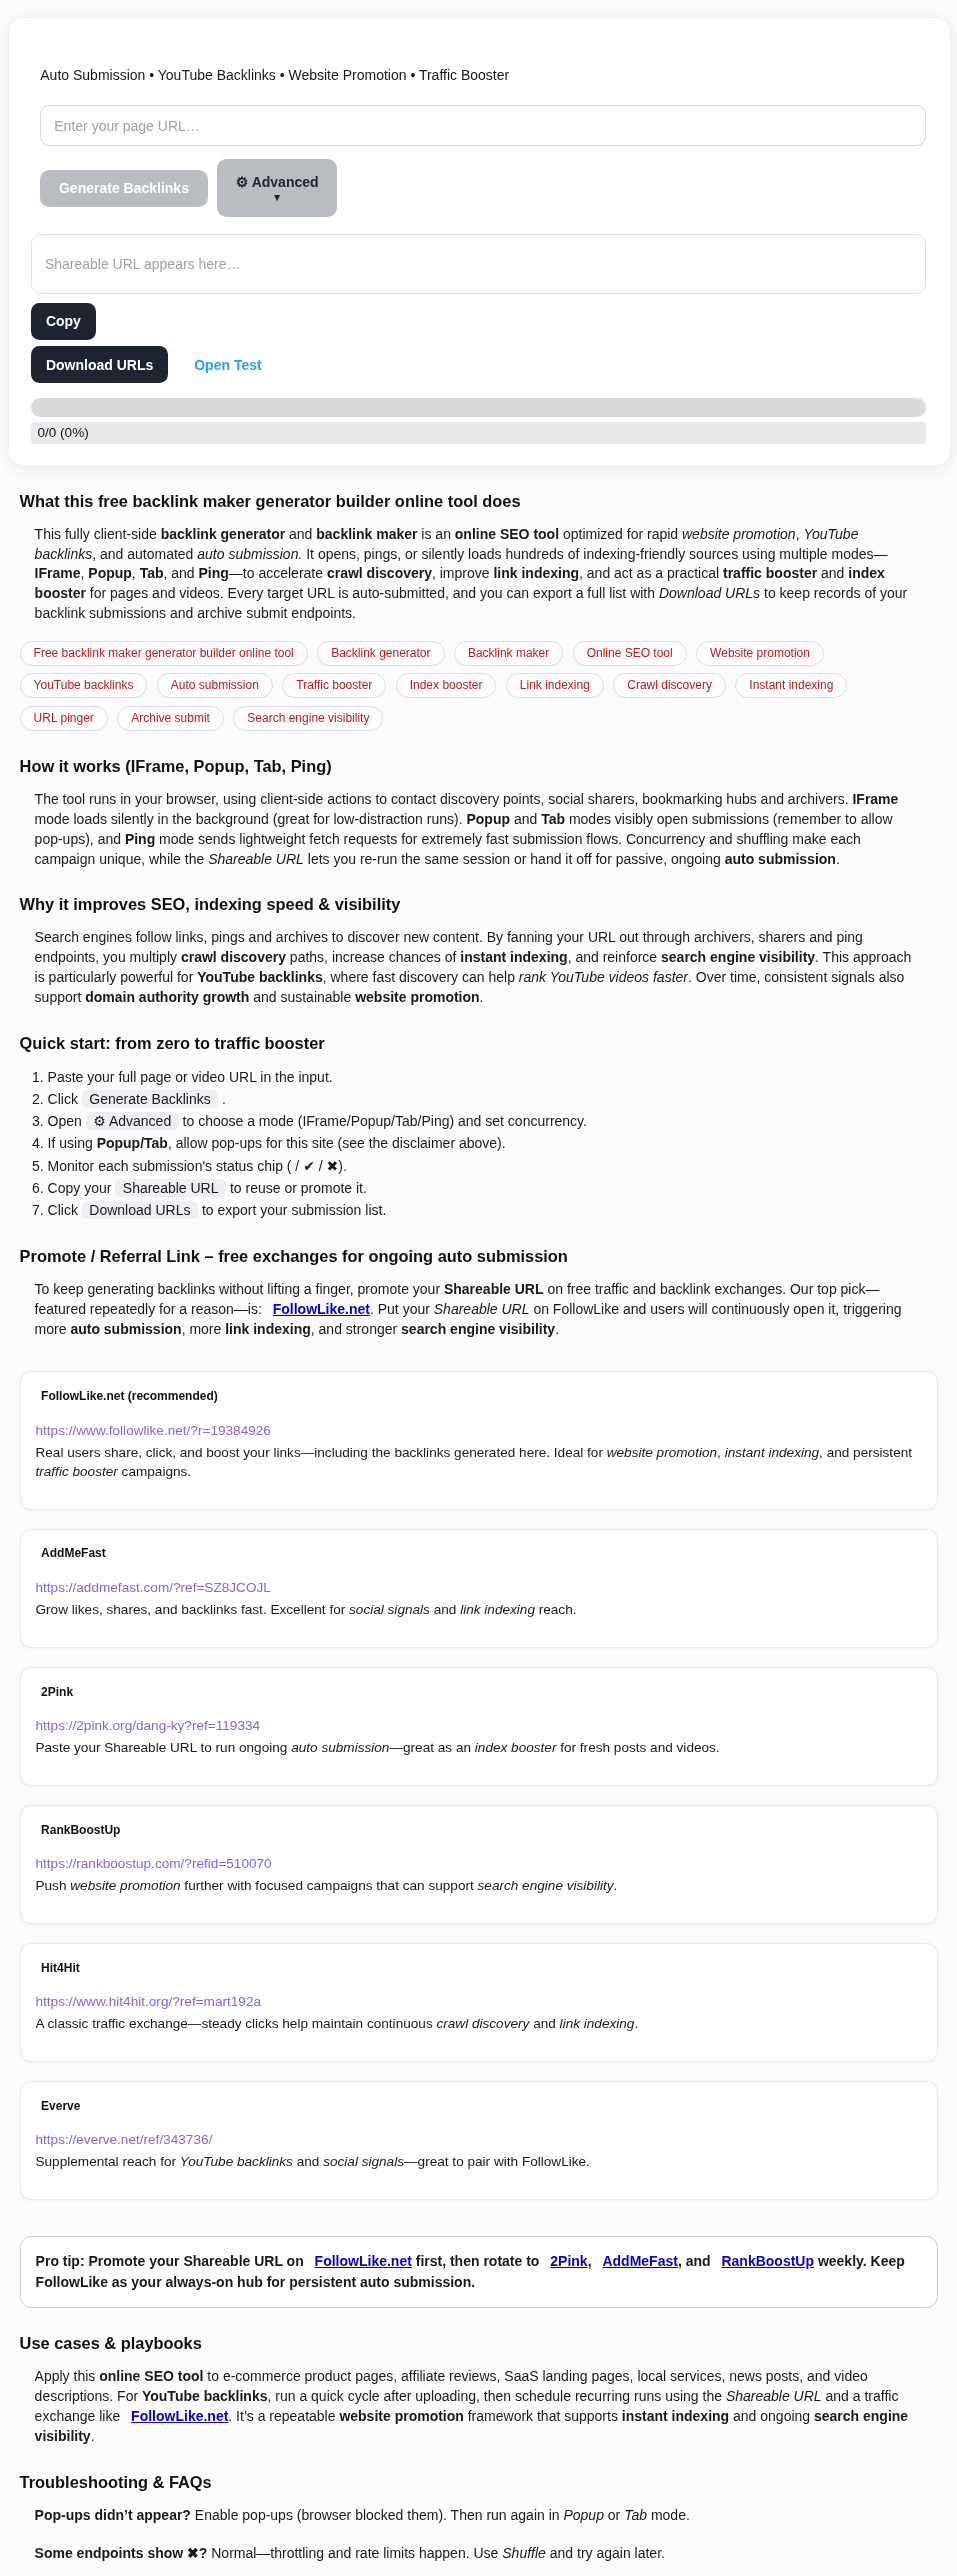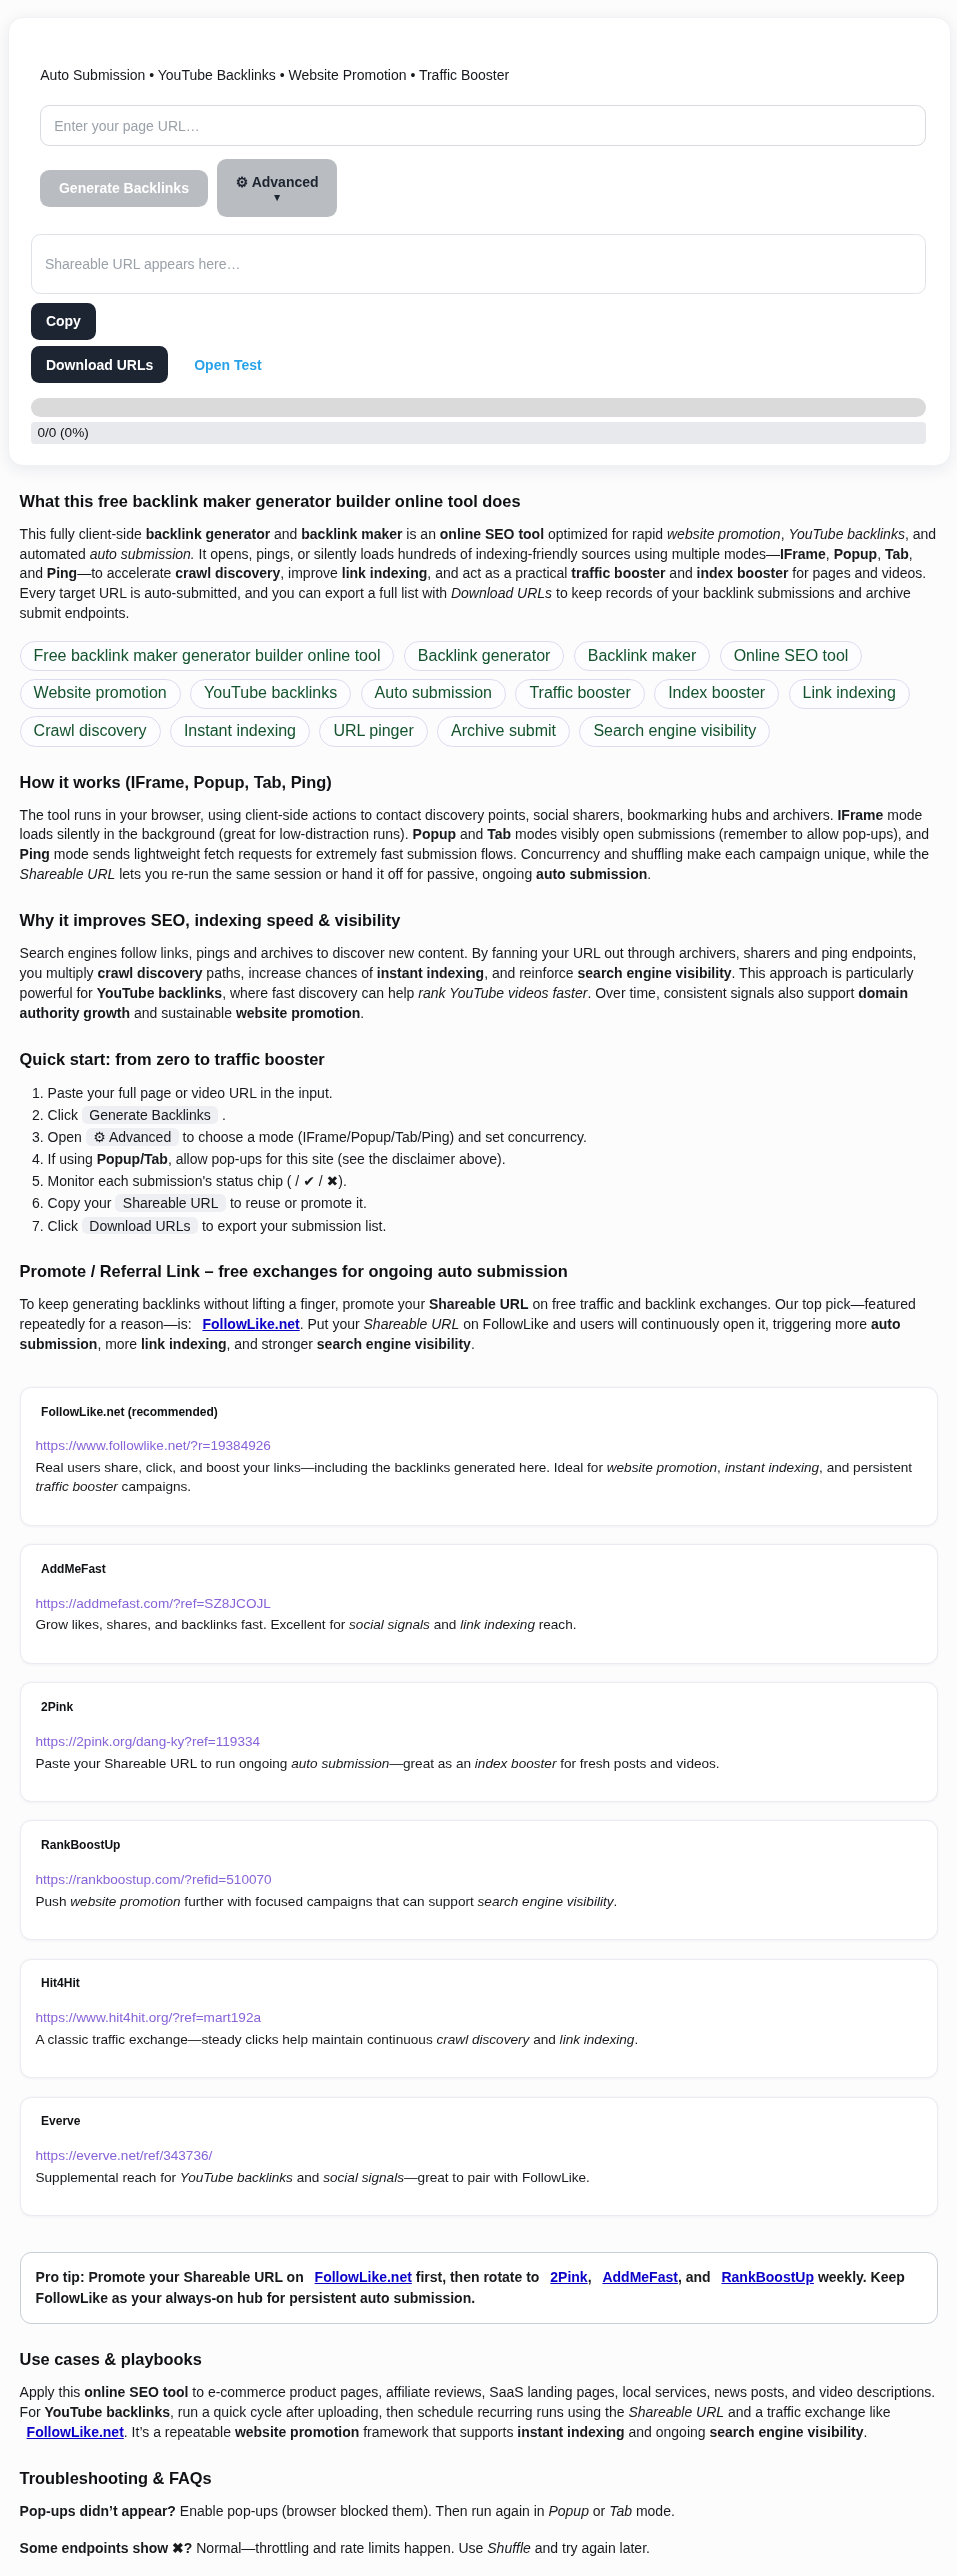--- a/index.html
+++ b/index.html
@@ -39,29 +39,29 @@
   }
   .copy-wrap{margin-top:8.4px;}
   .dl-row{display:flex;align-items:center;gap:26px;margin-top:6.5px;}
   .open-test{color:#2aa2e8;font-weight:bold;font-size:14px;text-decoration:none;cursor:pointer;}
   .progress-track{margin-top:15px;height:18.7px;border-radius:9.4px;background:#dadada;overflow:hidden;}
   .progress-fill{height:100%;width:0%;background:#2aa2e8;}
   .progress-label{margin-top:4.7px;background:#e7e9ec;border-radius:3.7px;padding:3.7px 6.5px;font-size:13.6px;color:#101215;}
   
   .content{margin:0 19.6px;padding-bottom:56px;}
   .content h2{font-size:16.4px;margin:26px 0 14px;color:#0f1114;font-weight:bold;}
-  .content p{line-height:1.42;margin:0 0 15px;}
+  .content p{line-height:1.42;margin:0 15px 15px;}
   .seg-b{font-weight:bold;}
   .seg-i{font-style:italic;}
   .seg-code{background:#edeff2;border-radius:5.6px;padding:0.9px 7.5px;}
   a.seg-link{color:#0a00c8;font-weight:bold;text-decoration:underline;cursor:pointer;padding-left:7px;}
   .tags{display:flex;flex-wrap:wrap;gap:7.5px 9.4px;margin:17px 0 3.7px;}
   .tag{
-    border:0.9px solid #dcdcf0;background:#fdfdff;color:#14532d;border-radius:934px;
-    padding:3.7px 13px;font-size:16px;line-height:1.3;white-space:nowrap;
+    border:0.9px solid #dcdcf0;background:#fdfdff;color:#b91c1c;border-radius:934px;
+    padding:3.7px 13px;font-size:12px;line-height:1.3;white-space:nowrap;
   }
   ol.quickstart{margin:15px 0 20.6px;padding-left:28px;}
   ol.quickstart li{margin:2.3px 0;line-height:1.42;}
   .cards{margin-top:32px;}
   .xcard{
     border:0.9px solid #ebebf1;border-radius:11.2px;background:#fff;
     box-shadow:0 0.9px 2.8px rgba(25,30,50,.05);padding:13px 13px 28px;margin:0 0 18.7px;
   }
   .xcard h3{margin:3.7px 0 18.7px 7.5px;font-size:12px;color:#0f1114;}
   .xcard-link{display:inline-block;color:#8863d8;font-size:13.6px;text-decoration:none;margin:0 0 4.7px 1.9px;cursor:pointer;}

